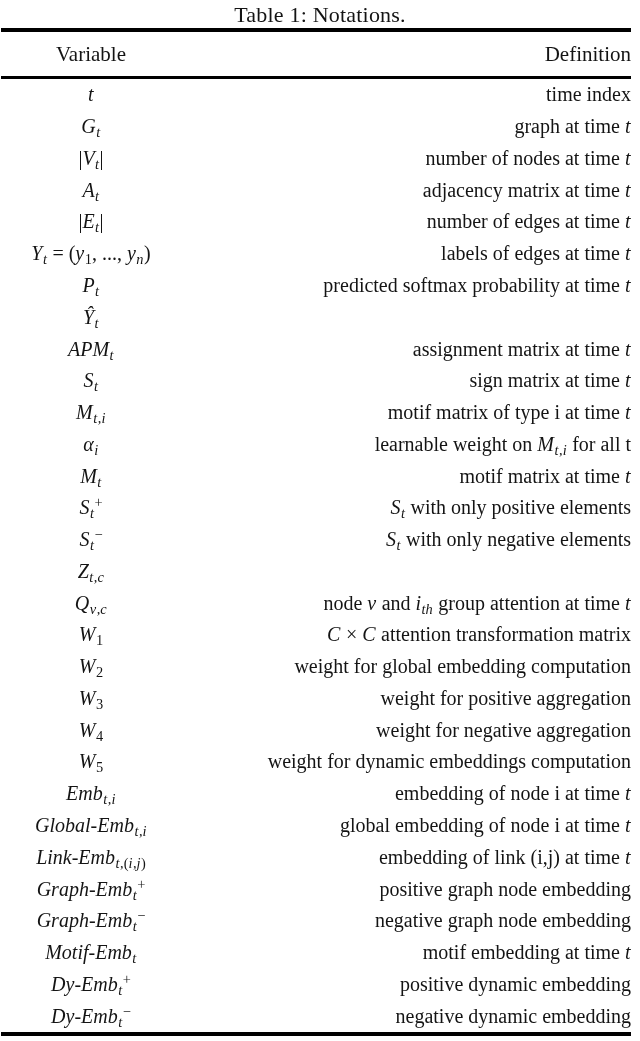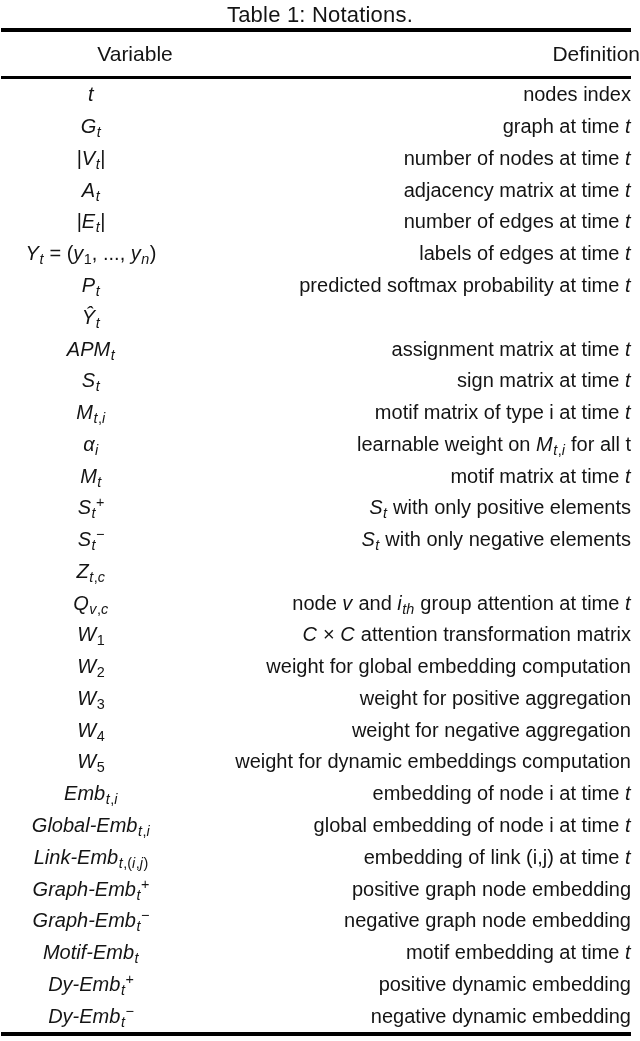--- a/index.html
+++ b/index.html
@@ -2,21 +2,21 @@
 <html><head>
 <meta charset="utf-8">
 <style>
   html,body{margin:0;padding:0;}
   .page{
     position:relative;
     width:640px;
     height:1041px;
     background:#ffffff;
     color:#141414;
-    font-family:Liberation Sans, sans-serif;
+    font-family:Liberation Serif, serif;
     overflow:hidden;
   }
   .caption{
     height:28px;
     line-height:30px;
     text-align:center;
     font-size:22px;
     letter-spacing:0.2px;
   }
   .rule{
@@ -25,21 +25,21 @@
     margin-right:9px;
   }
   .rule-top{height:4px;}
   .rule-mid{height:3px;}
   .rule-bottom{height:4px;}
   .header-row{
     height:44px;
     display:flex;
     align-items:center;
     font-size:21px;
-    margin-left:44px;
+    padding-right:9px;
   }
   .tbody{
     height:953px;
     display:flex;
     flex-direction:column;
     justify-content:space-around;
     font-size:20px;
   }
   .row{
     display:flex;
@@ -76,21 +76,21 @@
   <div class="header-row">
     <div class="cell cell-var">Variable</div>
     <div class="cell cell-def">Definition</div>
   </div>
 
   <div class="rule rule-mid" style="background: rgb(0, 0, 0);"></div>
 
   <div class="tbody">
   <div class="row">
     <div class="cell cell-var"><i>t</i></div>
-    <div class="cell cell-def">nodes index</div>
+    <div class="cell cell-def">time index</div>
   </div>
 
   <div class="row">
     <div class="cell cell-var"><i>G</i><sub><i>t</i></sub></div>
     <div class="cell cell-def">graph at time <i>t</i></div>
   </div>
 
   <div class="row">
     <div class="cell cell-var">|<i>V</i><sub><i>t</i></sub>|</div>
     <div class="cell cell-def">number of nodes at time <i>t</i></div>

